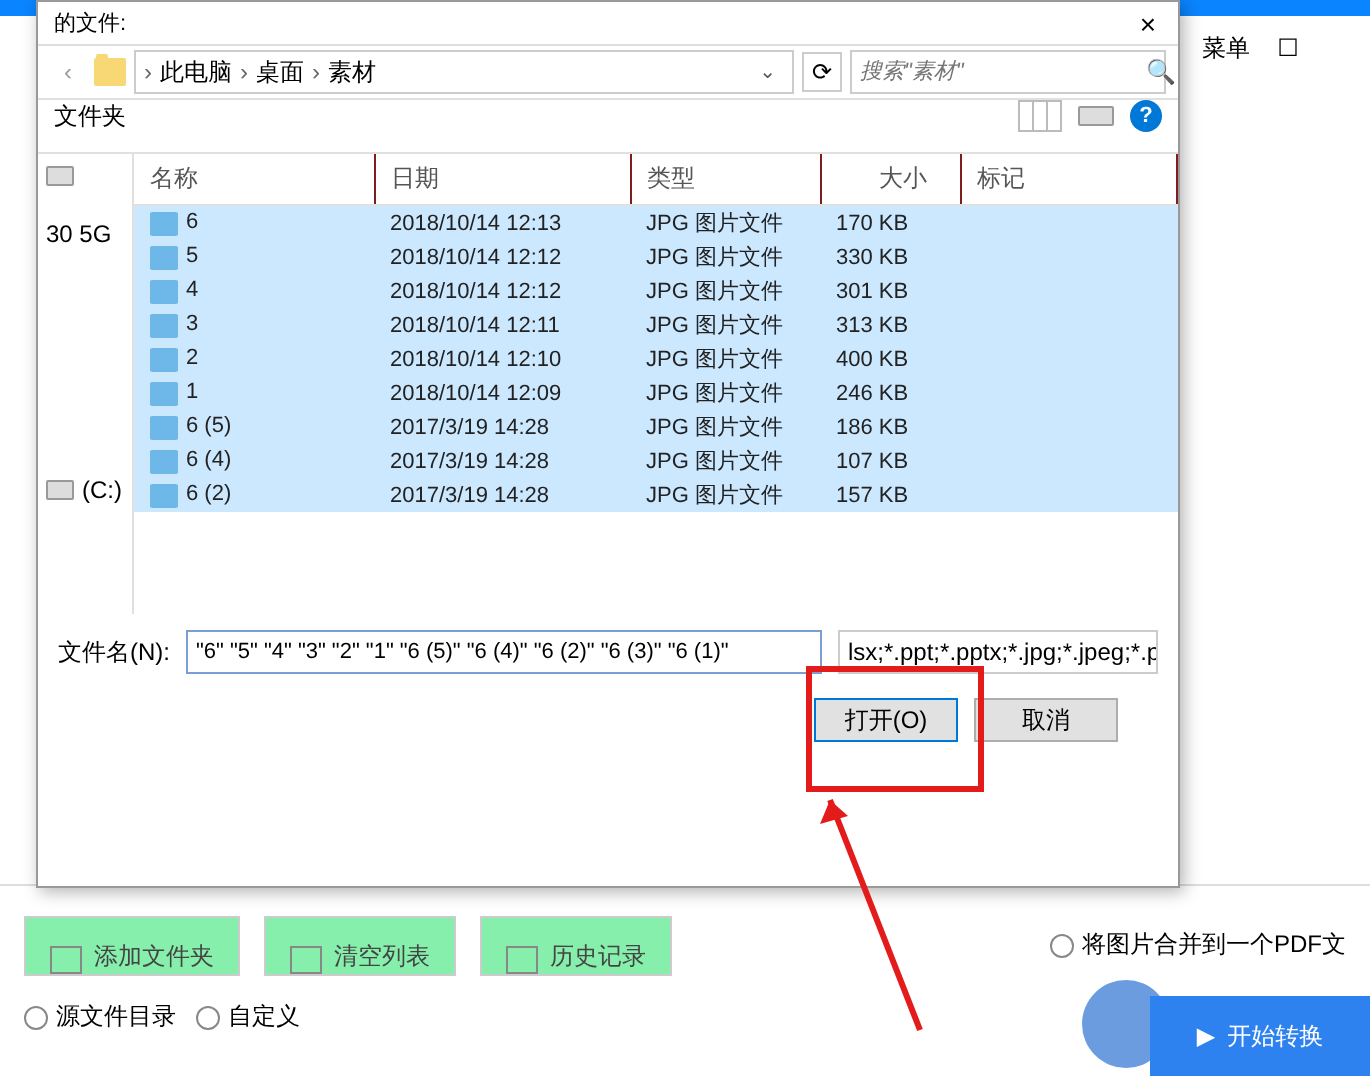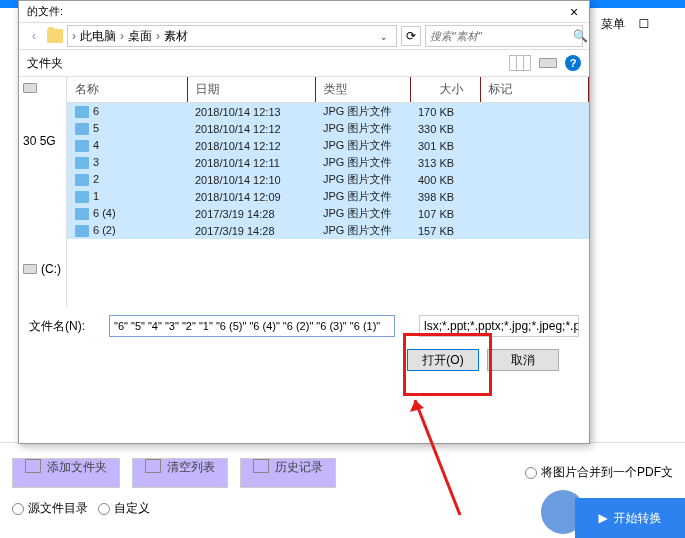--- a/index.html
+++ b/index.html
@@ -16,21 +16,21 @@
 .folder-ic::before { content: ""; position: absolute; top: -2px; left: 1px; width: 6px; height: 2px; background: #f8d775; border-radius: 1px 1px 0 0; }
 .breadcrumb-path { flex: 1; display: flex; align-items: center; gap: 2px; border: 1px solid #ccc; height: 22px; padding: 0 4px; }
 .crumb { padding: 0 2px; }
 .crumb-sep { color: #666; }
 .crumb-arrow { font-size: 10px; color: #555; margin-left: auto; margin-right: 4px; }
 .refresh-ic { width: 20px; height: 20px; border: 1px solid #ccc; display: flex; align-items: center; justify-content: center; }
 .search-box { width: 158px; height: 22px; border: 1px solid #ccc; display: flex; align-items: center; padding: 0 4px; }
 .search-box input { border: none; outline: none; flex: 1; font-size: 11px; font-style: italic; color: #888; }
 .mag-ic { color: #888; }
 
-.toolbar { display: flex; align-items: center; height: 28px; padding: 0 8px; border-bottom: 1px solid #e0e0e0; border-top: 1px solid #e0e0e0; }
+.toolbar { display: flex; align-items: flex-start; height: 28px; padding: 0 8px; border-bottom: 1px solid #e0e0e0; border-top: 1px solid #e0e0e0; }
 .toolbar-left { }
 .toolbar-right { margin-left: auto; display: flex; gap: 8px; align-items: center; }
 .view-ic { width: 22px; height: 16px; border: 1px solid #bbb; display: flex; }
 .view-ic span { flex: 1; border-right: 1px solid #bbb; }
 .view-ic span:last-child { border-right: none; }
 .help-ic { width: 16px; height: 16px; border-radius: 50%; background: #0078d7; color: #fff; display: flex; align-items: center; justify-content: center; font-size: 11px; font-weight: bold; }
 
 .dialog-body { display: flex; height: 230px; }
 .sidebar { width: 48px; border-right: 1px solid #e0e0e0; padding: 4px 0; overflow: hidden; }
 .sidebar-item { display: flex; align-items: center; gap: 4px; padding: 2px 4px; white-space: nowrap; font-size: 11px; }
@@ -41,21 +41,21 @@
 .files-table th { text-align: left; padding: 4px 8px; font-weight: normal; border-right: 1px solid #7f1d1d; border-bottom: 1px solid #e0e0e0; color: #555; }
 .files-table th:nth-child(1) { width: 120px; }
 .files-table th:nth-child(2) { width: 128px; }
 .files-table th:nth-child(3) { width: 95px; }
 .files-table th:nth-child(4) { width: 70px; text-align: right; padding-right: 16px; }
 .files-table tr.row { background: #cce8ff; }
 .files-table td { padding: 1px 8px; font-size: 11px; color: #222; }
 .files-table td:nth-child(4) { padding-right: 16px; }
 .file-ic { width: 14px; height: 12px; background: #6db8e8; display: inline-block; vertical-align: middle; margin-right: 4px; border-radius: 1px; }
 
-.filename-row { display: flex; align-items: center; padding: 8px 10px; gap: 24px; }
+.filename-row { display: flex; align-items: center; padding: 8px 10px; gap: 8px; }
 .filename-label { white-space: nowrap; }
 .filename-input { flex: 1; border: 1px solid #7a9fd4; height: 22px; padding: 0 4px; font-size: 11px; }
 .filter-dd { width: 160px; border: 1px solid #ccc; height: 22px; padding: 0 4px; font-size: 10px; overflow: hidden; white-space: nowrap; text-overflow: ellipsis; display: flex; align-items: center; }
 
 .action-row { display: flex; justify-content: flex-end; gap: 8px; padding: 4px 30px 4px 10px; }
 .dlg-btn { width: 72px; height: 22px; border: 1px solid #adadad; background: #e1e1e1; cursor: pointer; font-size: 12px; }
 .dlg-btn.primary { border: 1px solid #0078d7; }
 
 .red-highlight { position: absolute; border: 3px solid #e31b1b; z-index: 200; pointer-events: none; }
 .hl1 { left: 403px; top: 333px; width: 89px; height: 63px; }
@@ -63,21 +63,21 @@
 
 .bg-app { position: absolute; inset: 0; background: #fff; }
 .bg-top { position: absolute; top: 0; left: 0; right: 0; height: 8px; background: #0a84ff; }
 .bg-header { position: absolute; top: 8px; right: 0; width: 120px; height: 32px; display: flex; align-items: center; gap: 12px; padding: 0 8px; }
 .menu-ic { width: 16px; height: 16px; border: 1px solid #666; border-radius: 3px; display: flex; align-items: center; justify-content: center; color: #555; }
 .win-btn { width: 14px; height: 14px; display: flex; align-items: center; justify-content: center; }
 
 .bg-blue-btn { position: absolute; left: 240px; top: 383px; width: 180px; height: 26px; background: #2e82ef; }
 
 .bottom-controls { position: absolute; left: 0; right: 0; top: 442px; height: 60px; border-top: 1px solid #ddd; padding: 8px 12px; display: flex; gap: 12px; align-items: center; }
-.ctrl-btn { height: 30px; border: 1px solid #ccc; background: #c4b5fd; padding: 0 12px; display: flex; align-items: flex-start; gap: 6px; cursor: pointer; color: #444; }
+.ctrl-btn { height: 30px; border: 1px solid #ccc; background: #86efac; padding: 0 12px; display: flex; align-items: flex-end; gap: 6px; cursor: pointer; color: #444; }
 .ctrl-ic { width: 16px; height: 14px; border: 1px solid #888; }
 .radio-opt { display: flex; align-items: center; gap: 4px; margin-left: auto; }
 .radio-dot { width: 12px; height: 12px; border: 1px solid #888; border-radius: 50%; }
 
 .bottom-row2 { position: absolute; left: 0; right: 0; top: 500px; display: flex; align-items: center; gap: 10px; padding: 0 12px; }
 .start-btn { position: absolute; right: 0; bottom: 0; width: 110px; height: 40px; background: #2e82ef; color: #fff; display: flex; align-items: center; justify-content: center; gap: 6px; font-size: 13px; }
 .corner-badge { position: absolute; right: 100px; bottom: 4px; width: 44px; height: 44px; border-radius: 50%; background: #3a7bd5; opacity: 0.75; }
 </style>
 </head>
 <body>
@@ -128,21 +128,21 @@
       <span class="drive-ic" style="width:18px"></span>
       <span class="help-ic">?</span>
     </div>
   </div>
 
   <div class="dialog-body">
     <div class="sidebar">
       <div class="sidebar-item">
           <span class="drive-ic"></span>
         </div>
-      <div class="sidebar-item" style="margin-top:37px">
+      <div class="sidebar-item" style="margin-top:13px">
           <span>30 5G</span>
         </div>
       <div class="sidebar-item" style="margin-top:110px">
           <span class="drive-ic"></span>
           <span>(C:)</span>
         </div>
     </div>
     <div class="file-list">
       <table class="files-table">
         <thead>
@@ -187,21 +187,28 @@
               <td><span class="file-ic"></span>2</td>
               <td>2018/10/14 12:10</td>
               <td>JPG 图片文件</td>
               <td>400 KB</td>
               <td></td>
             </tr>
             <tr class="row">
               <td><span class="file-ic"></span>1</td>
               <td>2018/10/14 12:09</td>
               <td>JPG 图片文件</td>
-              <td>398 KB</td>
+              <td>246 KB</td>
+              <td></td>
+            </tr>
+            <tr class="row">
+              <td><span class="file-ic"></span>6 (5)</td>
+              <td>2017/3/19 14:28</td>
+              <td>JPG 图片文件</td>
+              <td>186 KB</td>
               <td></td>
             </tr>
             <tr class="row">
               <td><span class="file-ic"></span>6 (4)</td>
               <td>2017/3/19 14:28</td>
               <td>JPG 图片文件</td>
               <td>107 KB</td>
               <td></td>
             </tr>
             <tr class="row">

